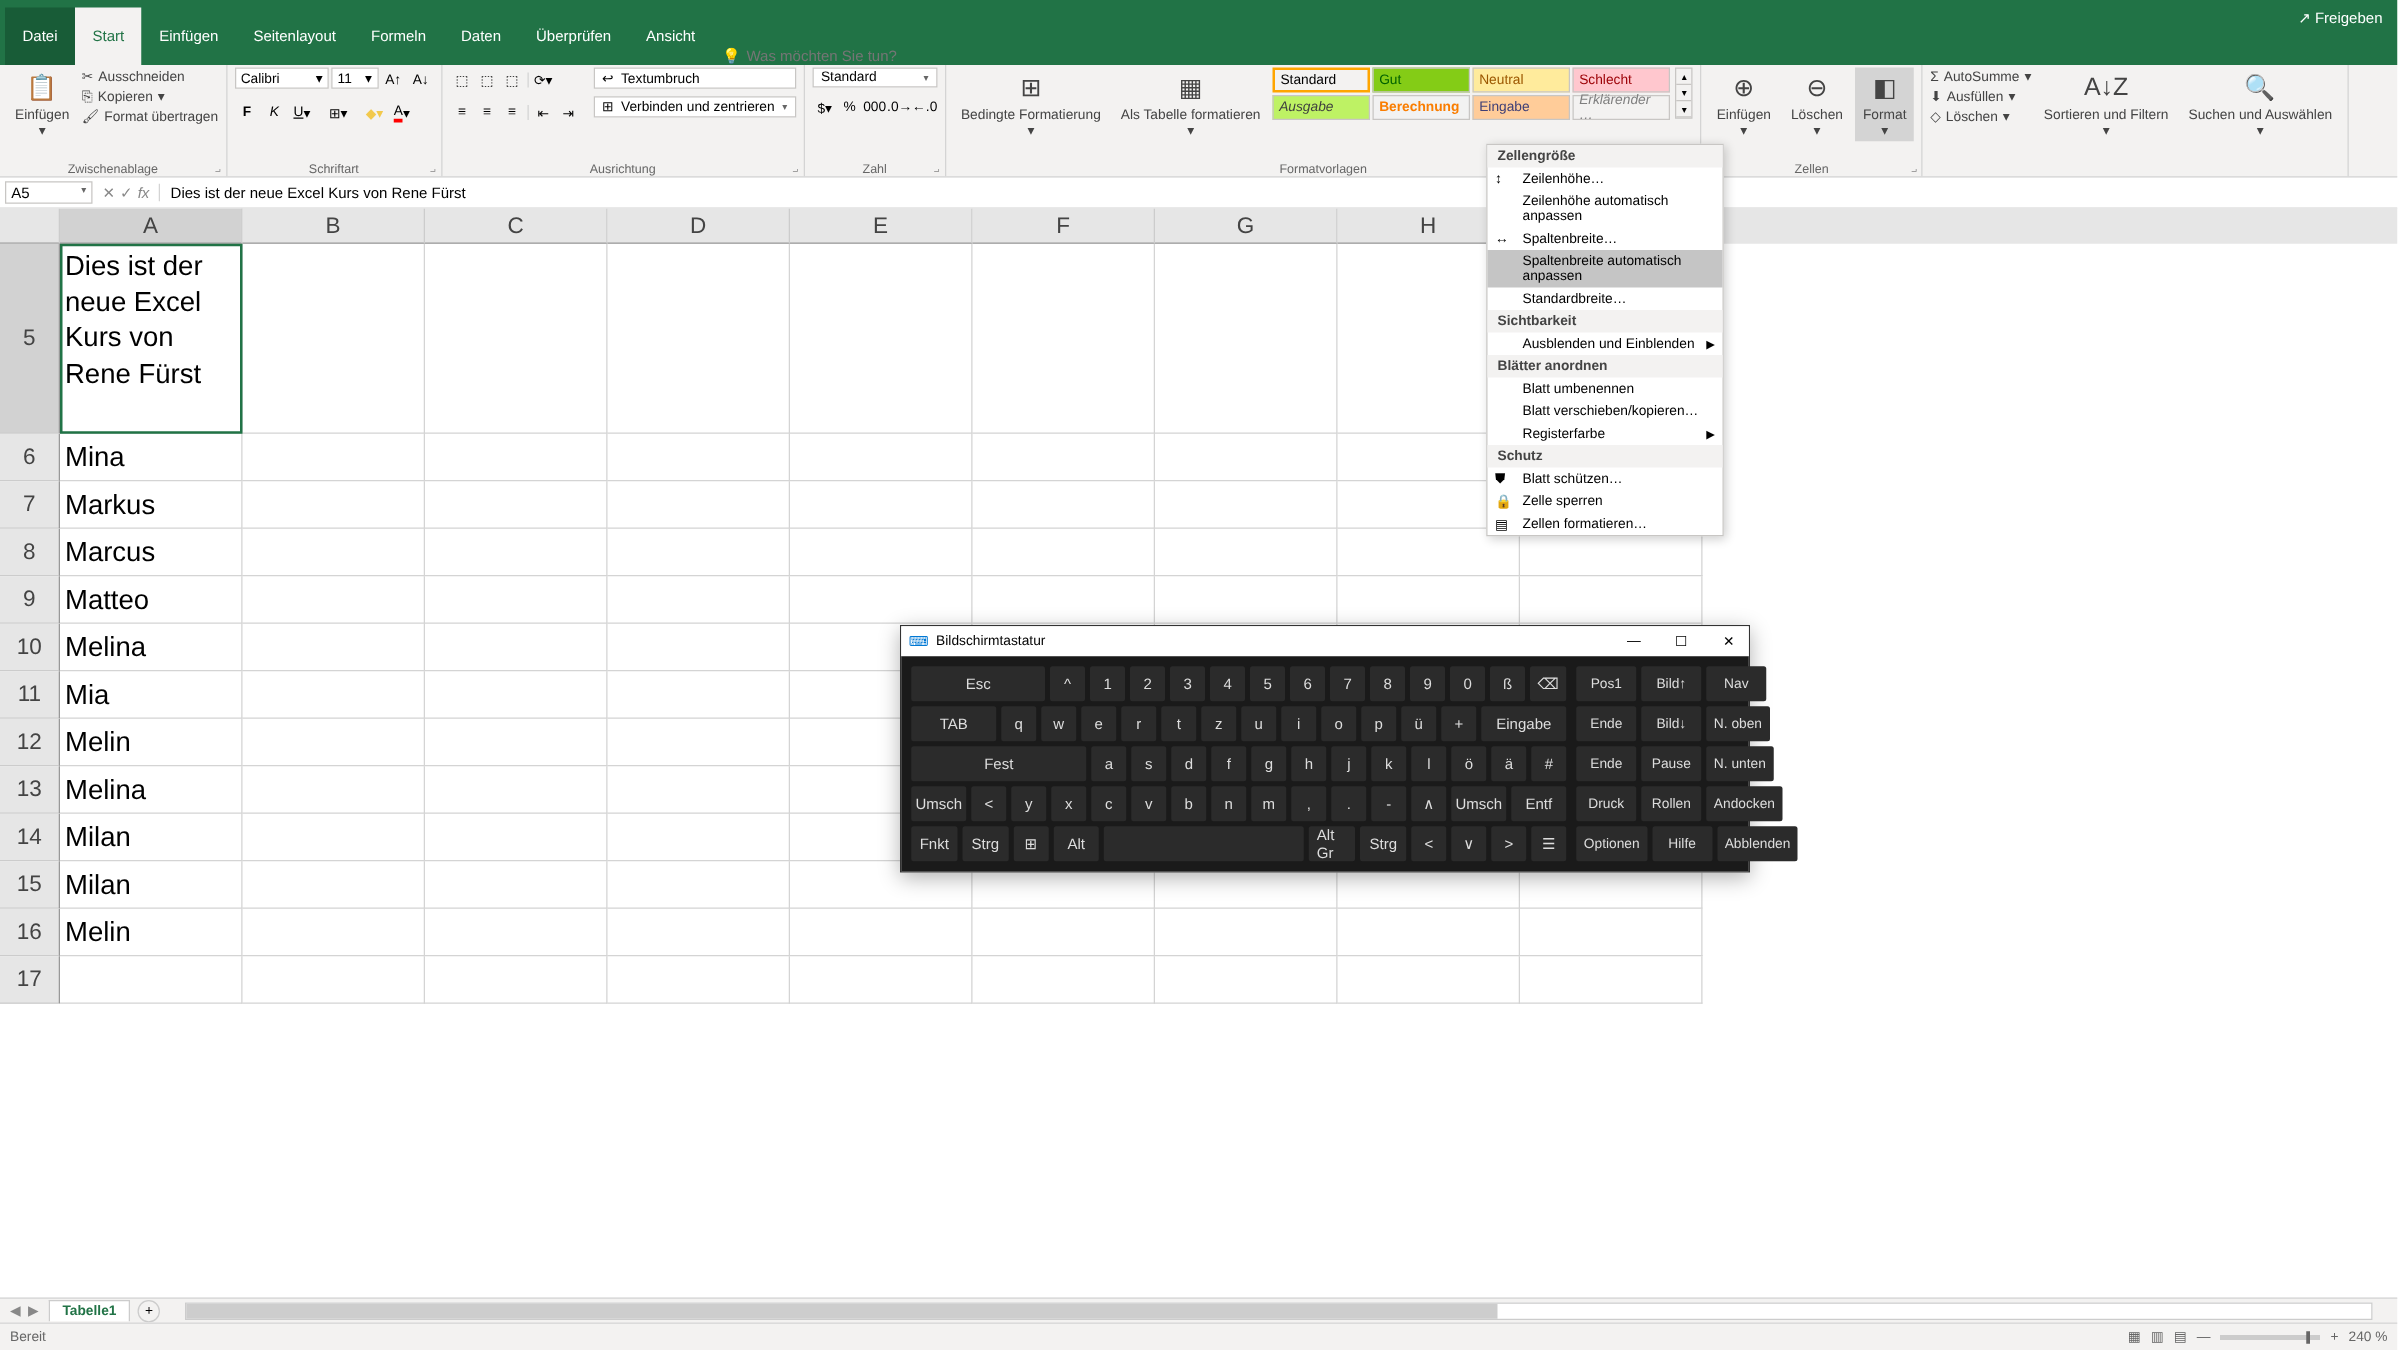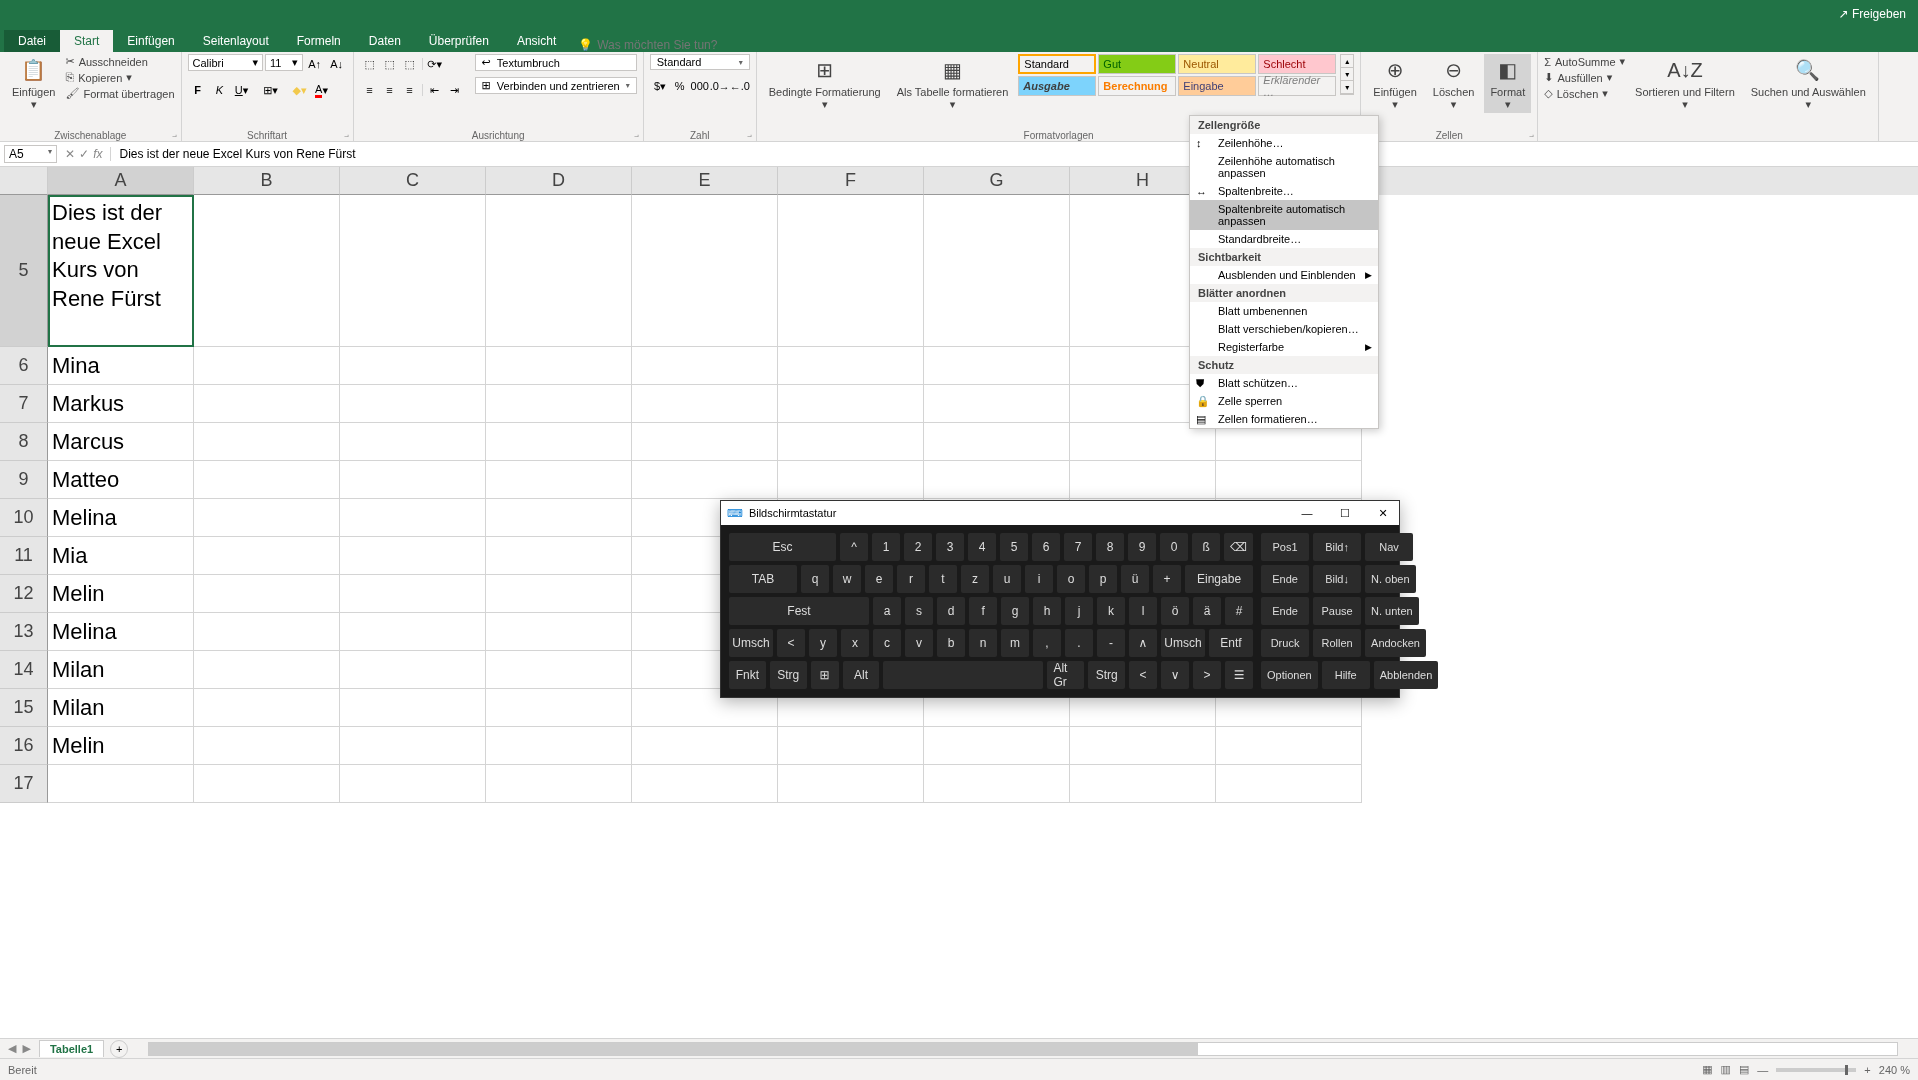--- a/index.html
+++ b/index.html
@@ -2,21 +2,21 @@
 <html><head>
 <meta charset="utf-8">
 <style>
 *{margin:0;padding:0;box-sizing:border-box;font-family:'Segoe UI',Tahoma,sans-serif;user-select:none}
 body{background:#fff;overflow:hidden;width:1918px;height:1080px;position:relative}
 .titlebar{height:28px;background:#217346;display:flex;align-items:center;color:#fff;font-size:12px}
 .titlebar .left{flex:1}
 .titlebar .right{display:flex;gap:14px;padding-right:12px;align-items:center}
 .titlebar .right span{cursor:pointer}
 .menubar{height:24px;background:#217346;display:flex;align-items:flex-end;font-size:12px;padding-left:4px}
-.menutab{padding:4px 14px;color:#fff;cursor:pointer}
+.menutab{padding:16px 14px;color:#fff;cursor:pointer}
 .menutab.active{background:#f3f2f1;color:#217346}
 .tellme{flex:0 0 auto;display:flex;align-items:center;color:#cfe8da;margin-left:8px;gap:4px}
 .tellme input{background:transparent;border:none;color:#cfe8da;font-size:12px;outline:none;width:180px}
 .ribbon{height:90px;background:#f3f2f1;border-bottom:1px solid #d4d4d4;display:flex}
 .rgroup{border-right:1px solid #d4d4d4;padding:2px 6px 0 6px;display:flex;flex-direction:column;justify-content:space-between}
 .rgroup .label{font-size:10px;color:#666;text-align:center;padding-bottom:0;position:relative}
 .rgroup .label::after{content:'⌐';position:absolute;right:-2px;bottom:0;font-size:8px;color:#888;transform:rotate(180deg)}
 .rgroup.noexpand .label::after{content:''}
 .rtop{display:flex;gap:4px;align-items:flex-start;flex:1}
 .bigbtn{display:flex;flex-direction:column;align-items:center;padding:2px 6px;cursor:pointer;font-size:11px;color:#444}
@@ -30,21 +30,21 @@
 .fmtbtn{width:20px;height:20px;display:flex;align-items:center;justify-content:center;font-size:11px;border:1px solid transparent;cursor:pointer}
 .btnrow{display:flex;gap:0}
 .style-cell{border:1px solid #c8c6c4;width:78px;height:20px;font-size:11px;padding:0 4px;display:flex;align-items:center}
 .style-grid{display:flex;flex-direction:column;gap:2px}
 .style-grid-row{display:flex;gap:2px}
 .style-scroll{width:14px;display:flex;flex-direction:column;border:1px solid #c8c6c4}
 .style-scroll div{height:13px;border-bottom:1px solid #c8c6c4;display:flex;align-items:center;justify-content:center;font-size:8px;cursor:pointer}
 .cbbtn{border:1px solid #c8c6c4;background:#fff;font-size:11px;padding:1px 6px;display:flex;align-items:center;gap:6px;cursor:pointer}
 .cbbtn .dd{font-size:8px;color:#666}
 .cellbar{height:25px;display:flex;align-items:center;border-bottom:1px solid #d4d4d4;padding:0 4px;font-size:12px}
-.namebox{width:53px;border:1px solid #c8c6c4;padding:1px 4px;display:flex;align-items:flex-start;gap:6px}
+.namebox{width:70px;border:1px solid #c8c6c4;padding:1px 4px;display:flex;align-items:flex-start;gap:6px}
 .namebox .dd{font-size:8px;color:#666;margin-left:auto}
 .fxbtns{display:flex;gap:4px;padding:0 8px;color:#888}
 .fxbtns span{cursor:pointer}
 .fxbar{flex:1;border-left:1px solid #d4d4d4;padding-left:8px}
 .grid-area{position:absolute;top:167px;left:0;right:0;bottom:30px;background:#fff}
 .colheads{height:28px;display:flex;background:#e6e6e6}
 .corner{width:48px;border-right:1px solid #ccc;border-bottom:1px solid #999;background:#e6e6e6}
 .colhead{flex:0 0 146px;border-right:1px solid #ccc;border-bottom:1px solid #999;display:flex;align-items:center;justify-content:center;font-size:18px;color:#444;background:#e6e6e6}
 .colhead.sel{background:#d2d2d2}
 .gridbody{display:flex;flex-direction:column}
@@ -218,21 +218,21 @@
       <div class="bigbtn"><div class="ic">⊞</div><span>Bedingte Formatierung</span>▾</div>
       <div class="bigbtn"><div class="ic">▦</div><span>Als Tabelle formatieren</span>▾</div>
       <div class="style-grid">
         <div class="style-grid-row">
           <div class="style-cell" style="border:2px solid #ffa500">Standard</div>
           <div class="style-cell" style="background:#84cc16;color:#006100">Gut</div>
           <div class="style-cell" style="background:#ffeb9c;color:#9c5700">Neutral</div>
           <div class="style-cell" style="background:#ffc7ce;color:#9c0006">Schlecht</div>
         </div>
         <div class="style-grid-row">
-          <div class="style-cell" style="background:#7dd3fc;color:#3f3f3f;font-weight:bold;font-style:italic">Ausgabe</div>
+          <div class="style-cell" style="background:#bef264;color:#3f3f3f;font-weight:normal;font-style:italic">Ausgabe</div>
           <div class="style-cell" style="background:#f2f2f2;color:#fa7d00;font-weight:bold">Berechnung</div>
           <div class="style-cell" style="background:#ffcc99;color:#3f3f76">Eingabe</div>
           <div class="style-cell" style="color:#7f7f7f;font-style:italic">Erklärender …</div>
         </div>
       </div>
       <div class="style-scroll">
           <div>▴</div>
           <div>▾</div>
           <div>▾</div>
         </div>

